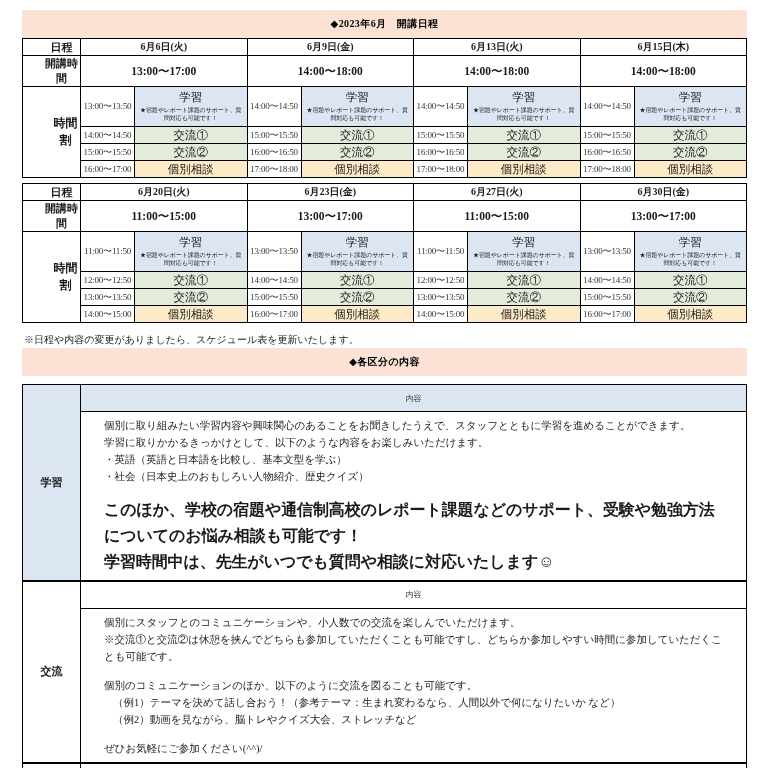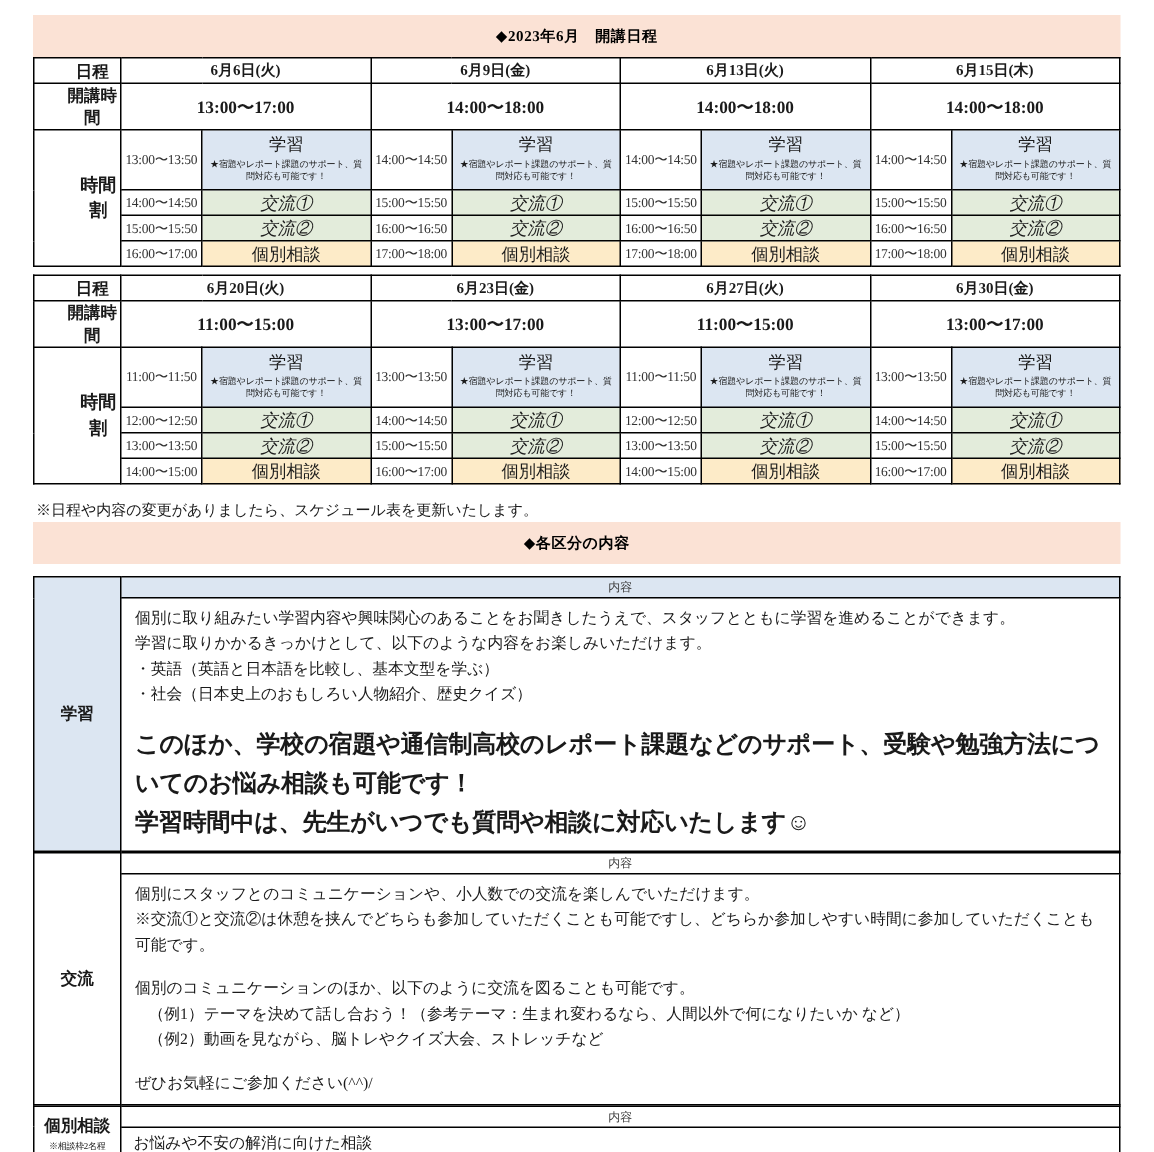--- a/index.html
+++ b/index.html
@@ -96,21 +96,21 @@
     display: block;
     margin-bottom: 1px;
   }
   .cell-study .s {
     font-size: 6px;
     display: block;
     line-height: 1.35;
     letter-spacing: -0.1px;
     padding: 0 3px;
   }
-  .cell-exch { background: #e3ecdb; font-style: italic; }
+  .cell-exch { background: #e3ecdb; }
   .cell-cons { background: #fdebc8; }
   .sched-gap { height: 5px; }
 
   .note {
     font-size: 10px;
     margin: 10px 0 1px 2px;
     color: #1a1a1a;
   }
 
   
@@ -133,25 +133,25 @@
   .content td.cat .sub {
     display: block;
     font-size: 6px;
     font-weight: normal;
     margin-top: 2px;
     letter-spacing: -0.2px;
   }
   .content td.colhdr {
     text-align: center;
     font-size: 8px;
-    height: 14px;
+    height: 27px;
     color: #3a3a3a;
   }
   .content td.body {
-    padding: 5px 9px;
+    padding: 5px 23px;
     font-size: 10.5px;
     line-height: 1.62;
     text-align: left;
     vertical-align: top;
   }
   .content td.body.single {
     padding: 4px 8px;
     vertical-align: middle;
     line-height: 1.4;
   }

